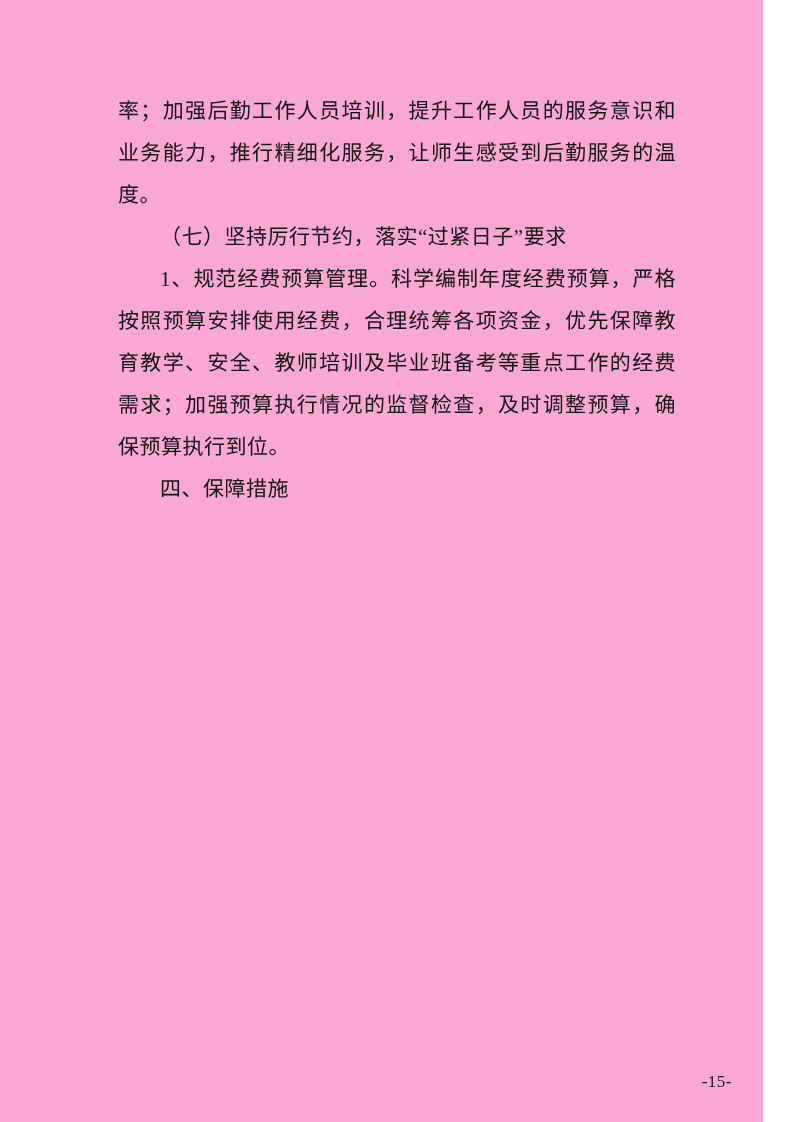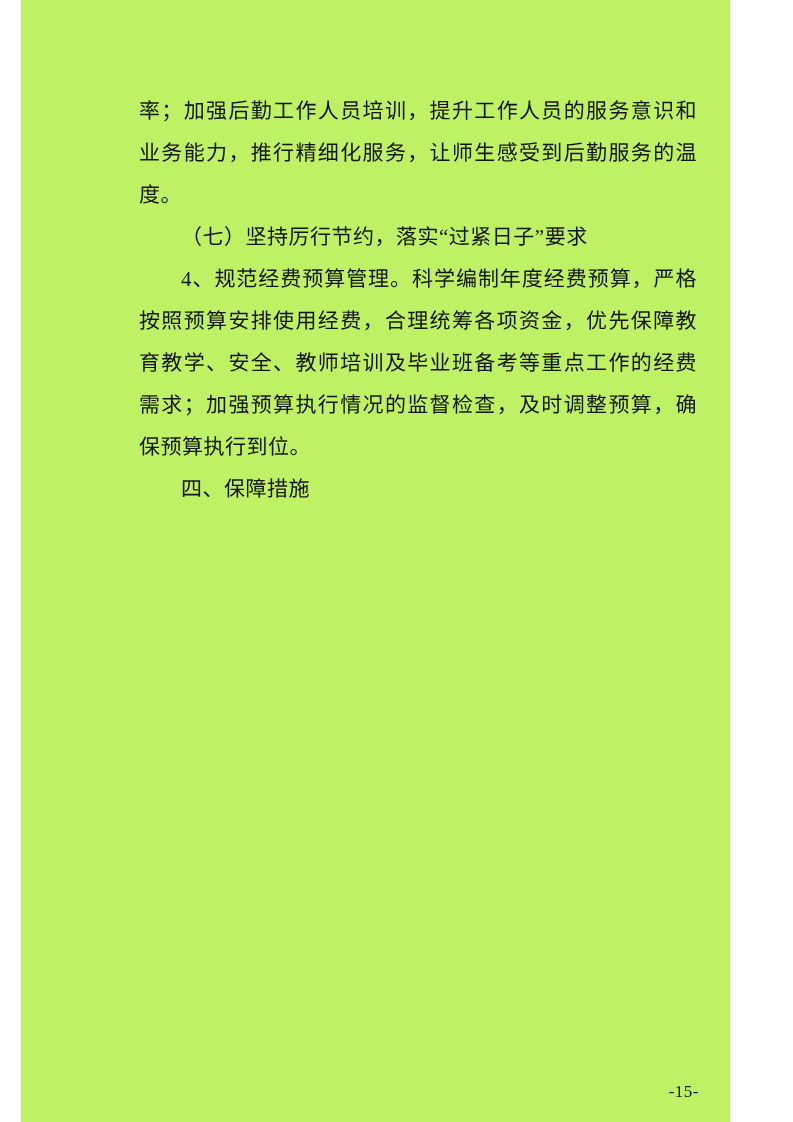--- a/index.html
+++ b/index.html
@@ -2,28 +2,27 @@
 <html lang="zh-CN"><head>
 <meta charset="utf-8">
 <style>
   html, body {
     margin: 0;
     padding: 0;
     background: #ffffff;
   }
   .page {
     position: relative;
-    width: 709px;
+    width: 763px;
     height: 1122px;
-    background: #bef264;
+    background: #f9a8d4;
     overflow: hidden;
     font-family: "Liberation Serif", "DejaVu Serif", serif;
     color: #141414;
     box-sizing: border-box;
-    margin-left: 21px;
   }
   .content {
     position: absolute;
     left: 118px;
     top: 90px;
     width: 558px;
   }
   .content p.para {
     margin: 0;
     padding: 0;
@@ -33,31 +32,31 @@
     text-align: justify;
     text-justify: inter-character;
     word-break: break-all;
   }
   .content p.para.indent {
     text-indent: 2em;
   }
   .page-number {
     position: absolute;
     right: 31px;
-    bottom: 20px;
+    bottom: 30px;
     font-size: 17px;
     letter-spacing: 0.5px;
     color: #141414;
     font-family: "Liberation Serif", "DejaVu Serif", serif;
   }
 </style>
 </head>
 <body>
 
 <div class="page">
   <div class="content">
       <p class="para">率；加强后勤工作人员培训，提升工作人员的服务意识和业务能力，推行精细化服务，让师生感受到后勤服务的温度。</p>
       <p class="para indent">（七）坚持厉行节约，落实“过紧日子”要求</p>
-      <p class="para indent">4、规范经费预算管理。科学编制年度经费预算，严格按照预算安排使用经费，合理统筹各项资金，优先保障教育教学、安全、教师培训及毕业班备考等重点工作的经费需求；加强预算执行情况的监督检查，及时调整预算，确保预算执行到位。</p>
+      <p class="para indent">1、规范经费预算管理。科学编制年度经费预算，严格按照预算安排使用经费，合理统筹各项资金，优先保障教育教学、安全、教师培训及毕业班备考等重点工作的经费需求；加强预算执行情况的监督检查，及时调整预算，确保预算执行到位。</p>
       <p class="para indent">四、保障措施</p>
     </div>
   <div class="page-number">-15-</div>
 </div>
 
 </body></html>

